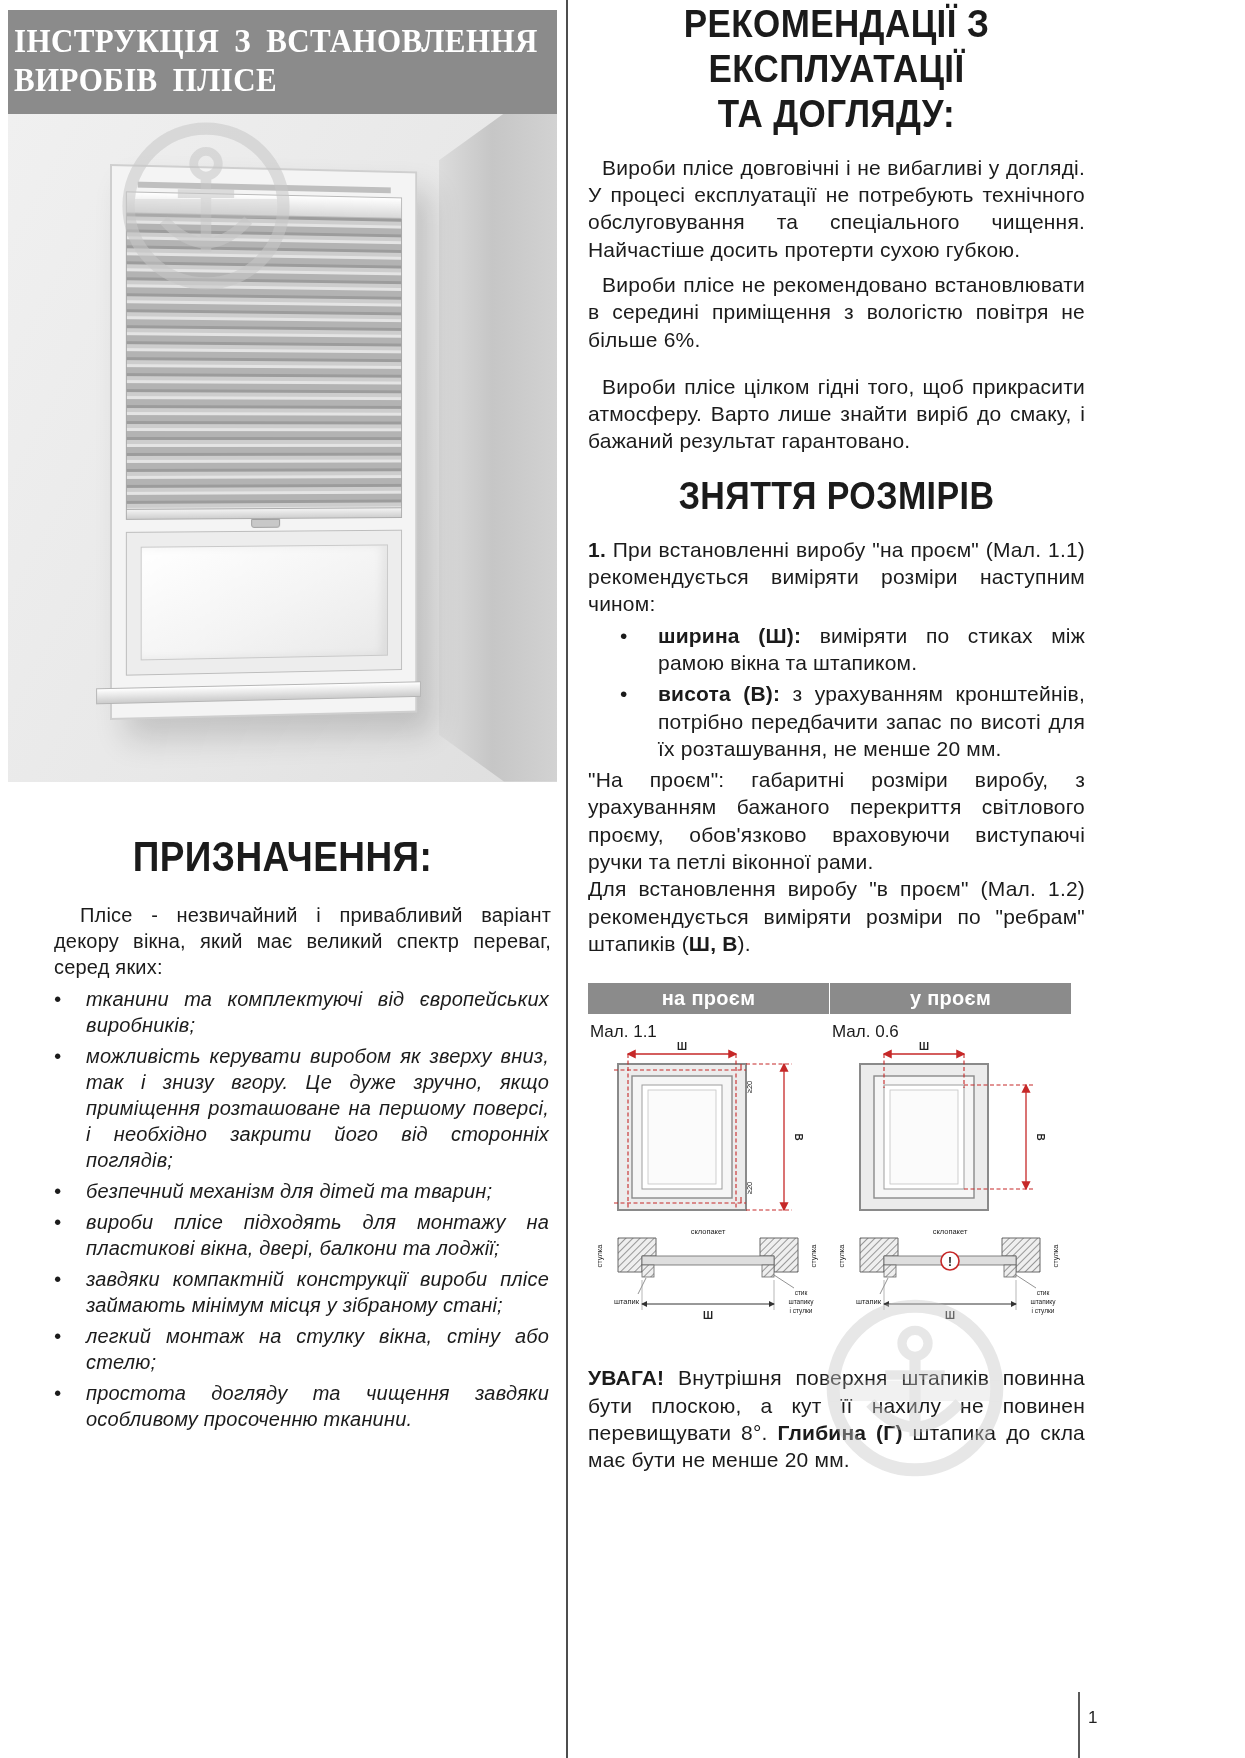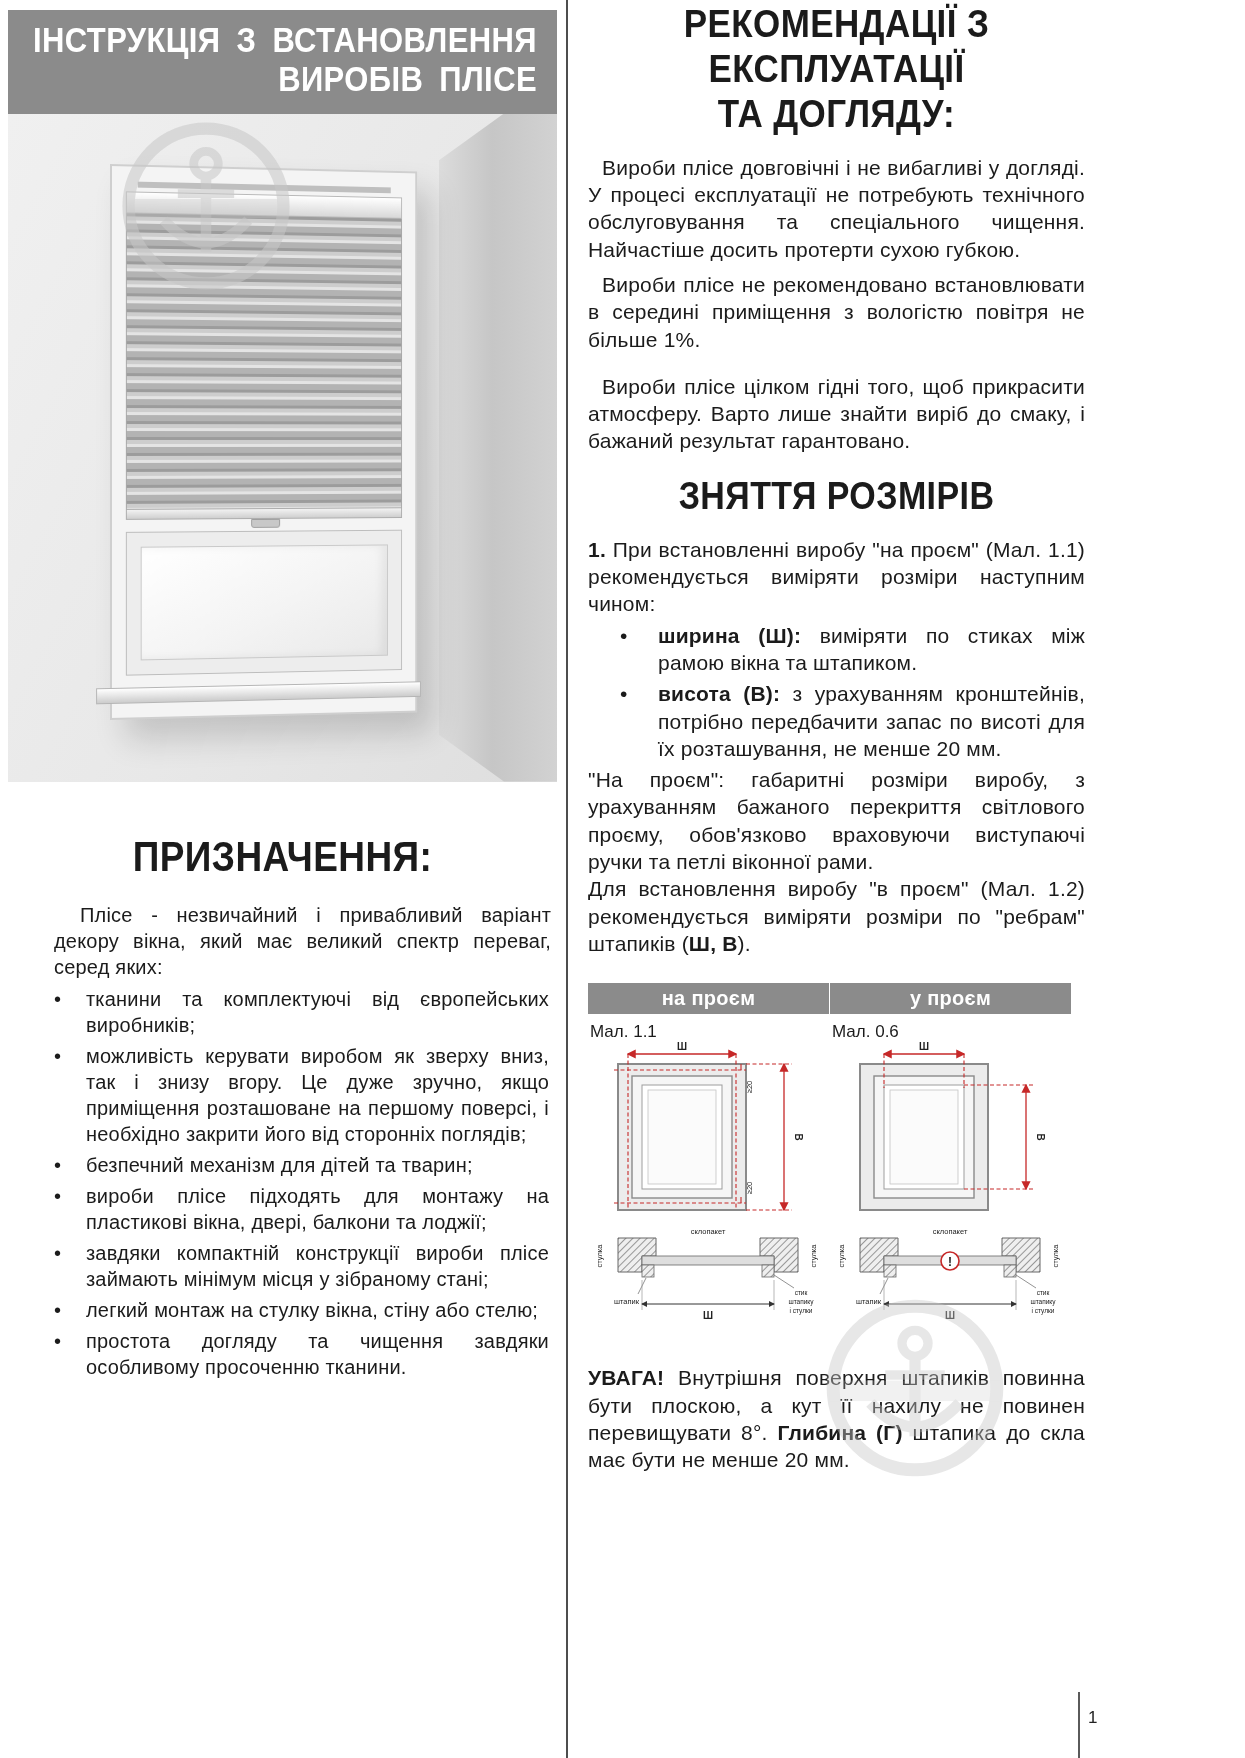--- a/index.html
+++ b/index.html
@@ -8,30 +8,30 @@
     position:relative; width:1245px; height:1758px; background:#ffffff;
     color:#1b1b1b; font-family:"Liberation Sans", sans-serif; overflow:hidden;
   }
   
   .divider { position:absolute; left:566px; top:0; width:2px; height:100%; background:#4d4d4d; }
   .left-col { position:absolute; left:8px; top:10px; width:549px; }
   .right-col { position:absolute; left:588px; top:8px; width:497px; }
 
   
   .disp { font-weight:bold; letter-spacing:0.4px; }
-  .header-box { background:#8b8b8b; color:#ffffff; text-align:right; padding:12px 20px 14px; }
+  .header-box { background:#8b8b8b; color:#ffffff; text-align:left; padding:12px 6px 14px;font-family:Liberation Serif, serif; }
   .hb-line { font-size:31px; line-height:1.25; word-spacing:7px; transform:scaleY(1.12); }
   .sec-title { margin-top:54px; text-align:center; font-size:37px; transform:scaleY(1.15); }
   .main-title { text-align:center; font-size:35px; line-height:1.16; transform:scaleY(1.12); }
   .sec-title2 { margin-top:22px; text-align:center; font-size:34px; transform:scaleY(1.12); }
 
   
   .lbody { font-size:20px; line-height:1.32; text-align:justify; letter-spacing:0.2px; padding:0 6px;margin-left:40px; }
   .purpose-intro { margin-top:24px; text-indent:26px; }
-  .blist { list-style:none; margin-top:2px; }
+  .blist { list-style:none; margin-top:2px;font-style:italic; }
   .blist li { position:relative; margin:5px 0; padding-left:78px; padding-right:8px;
               text-align:justify; font-size:20px; line-height:1.3; letter-spacing:0.2px; }
   .blist li::before { content:"•"; position:absolute; left:46px; top:0; }
 
   .rbody { font-size:21px; line-height:1.3; text-align:justify; letter-spacing:0.2px; }
   .ind { text-indent:14px; }
   .p1 { margin-top:24px; } .p2 { margin-top:8px; } .p3 { margin-top:20px; }
   .meas-intro { margin-top:20px; }
   .blist2 { list-style:none; margin-top:4px; }
   .blist2 li { position:relative; margin:4px 0; padding-left:70px;
@@ -152,21 +152,21 @@
   </div>
 
   <div class="right-col">
 
     <h1 class="disp main-title">
       <span>РЕКОМЕНДАЦІЇ З ЕКСПЛУАТАЦІЇ</span><br>
       <span>ТА ДОГЛЯДУ:</span>
     </h1>
 
     <p class="rbody ind p1">Вироби плісе довговічні і не вибагливі у догляді. У процесі експлуатації не потребують технічного обслуговування та спеціального чищення. Найчастіше досить протерти сухою губкою.</p>
-    <p class="rbody ind p2">Вироби плісе не рекомендовано встановлювати в середині приміщення з вологістю повітря не більше 1%.</p>
+    <p class="rbody ind p2">Вироби плісе не рекомендовано встановлювати в середині приміщення з вологістю повітря не більше 6%.</p>
     <p class="rbody ind p3">Вироби плісе цілком гідні того, щоб прикрасити атмосферу. Варто лише знайти виріб до смаку, і бажаний результат гарантовано.</p>
 
     <h2 class="disp sec-title2">ЗНЯТТЯ РОЗМІРІВ</h2>
 
     <p class="rbody meas-intro"><b>1.</b> <span>При встановленні виробу "на проєм" (Мал. 1.1) рекомендується виміряти розміри наступним чином:</span></p>
 
     <ul class="blist2">
       <li><b>ширина (Ш):</b> <span>виміряти по стиках між рамою вікна та штапиком.</span></li>
       <li><b>висота (В):</b> <span>з урахуванням кронштейнів, потрібно передбачити запас по висоті для їх розташування, не менше 20 мм.</span></li>
     </ul>

